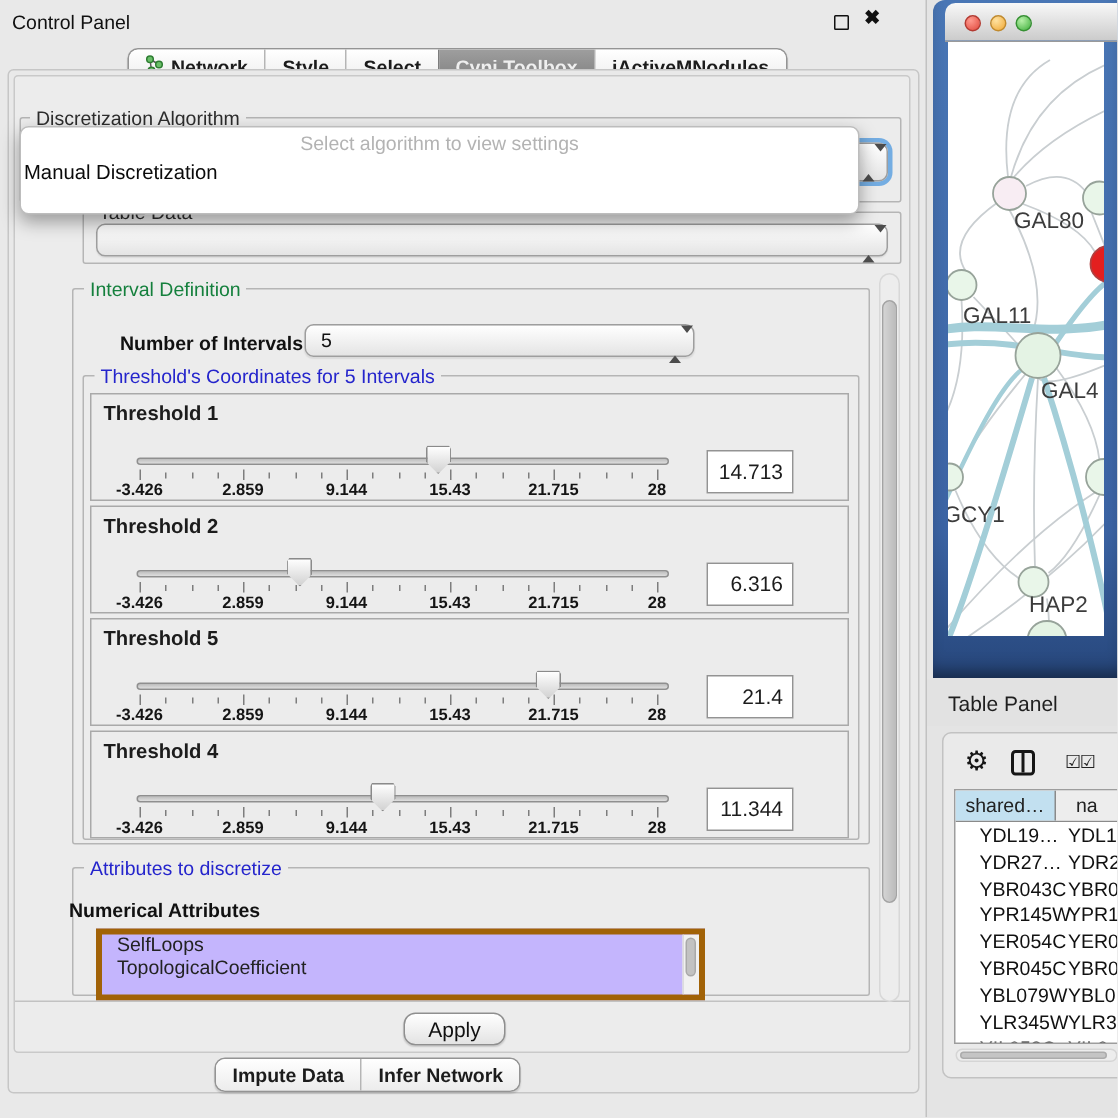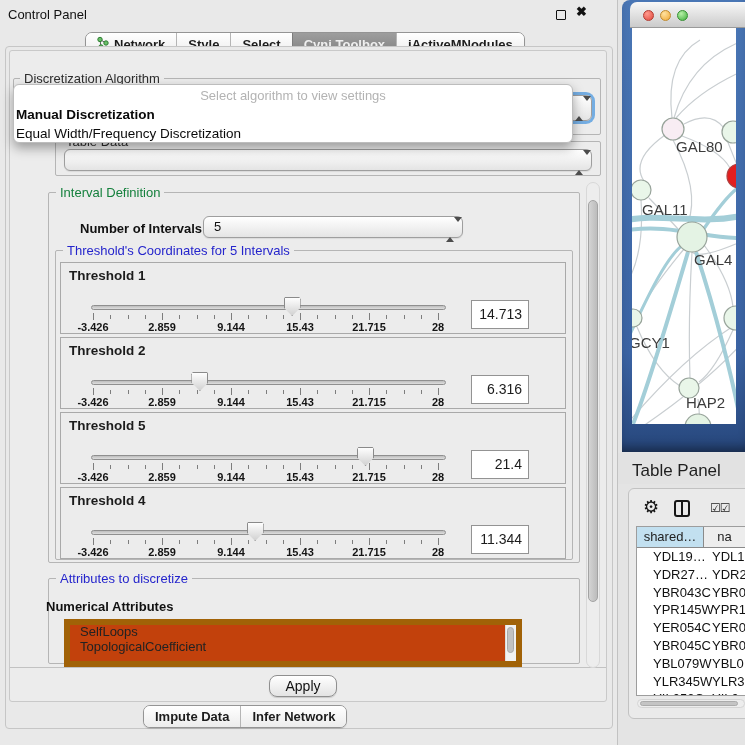--- a/index.html
+++ b/index.html
@@ -30,35 +30,35 @@
 
   .combo { position:absolute; height:22px; border:1px solid #9e9e9e; border-radius:6px; background:linear-gradient(#ffffff,#e4e4e4); line-height:20px; padding-left:10px; font-size:13px; color:#111; box-shadow:0 1px 1px rgba(0,0,0,.08); }
   .combo .arrows { position:absolute; right:7px; top:3px; width:9px; }
   .combo .arr-up { width:0;height:0;border-left:4px solid transparent;border-right:4px solid transparent;border-bottom:5px solid #4c4c4c; margin-bottom:2px;}
   .combo .arr-dn { width:0;height:0;border-left:4px solid transparent;border-right:4px solid transparent;border-top:5px solid #4c4c4c; }
   .combo.focusring { height:26px; box-shadow:0 0 0 3px rgba(110,170,225,.95); }
 
   .popup { position:absolute; left:13px; top:84px; width:560px; height:59px; background:#fff; border:1px solid #bdbdbd; border-radius:6px; box-shadow:0 5px 12px rgba(0,0,0,.35); z-index:60; padding-top:1px; }
   .pop-placeholder { height:19px; line-height:19px; text-align:center; color:#b3b3b3; font-size:13px; }
   .pop-item { height:19px; line-height:19px; padding-left:2px; font-size:13.5px; color:#0a0a0a; }
-  .pop-item.bold { font-weight:bold; }
+  .pop-item.bold { font-weight:normal; }
 
   .boldlab { position:absolute; font-weight:bold; font-size:13px; color:#111; }
 
   .th-panel { position:relative; width:506px; height:72px; border:1px solid #a9a9a9; background:#ececec; margin-bottom:3px; }
   .th-label { position:absolute; left:8px; top:5px; font-weight:bold; font-size:13.5px; }
   .th-track { position:absolute; left:30px; top:42px; width:355px; height:5px; border:1px solid #8f8f8f; border-radius:3px; background:linear-gradient(#bdbdbd,#dedede); }
   .th-thumb { position:absolute; top:34px; width:17px; height:19px; background:linear-gradient(#fefefe,#d2d2d2); border:1px solid #8a8a8a; clip-path:polygon(8% 0%,92% 0%,100% 12%,100% 55%,50% 100%,0% 55%,0% 12%); }
   .th-ticks { position:absolute; left:0; top:0; width:100%; height:100%; }
   .tick { position:absolute; top:52px; width:1px; height:4px; background:#7d7d7d; }
   .tick.major { top:50px; height:7px; }
   .ticklab { position:absolute; top:58px; transform:translateX(-50%); font-size:11px; font-weight:600; color:#141414; }
   .th-value { position:absolute; left:410px; top:37px; width:58px; height:29px; background:#fff; border:1px solid #939393; font-size:14px; text-align:right; line-height:27px; padding-right:6px; }
 
-  .listbox { position:absolute; left:64px; top:619px; width:458px; height:48px; background:#c2410c; border:6px solid #a16207; overflow:hidden; }
+  .listbox { position:absolute; left:64px; top:619px; width:406px; height:48px; background:#c4b5fd; border:4px solid #a16207; overflow:hidden; }
   .attr-item { height:14.5px; line-height:14.5px; padding-left:10px; font-size:13px; color:#222; }
   .list-scroll { position:absolute; right:0; top:0; width:11px; height:100%; background:#f1f1f1; border-left:1px solid #dcdcdc; }
   .list-thumb { position:absolute; right:2px; top:2px; width:7px; height:26px; background:#c2c2c2; border:1px solid #a9a9a9; border-radius:4px; }
 
   .content-divider { position:absolute; left:10px; top:667px; width:596px; border-top:1px solid #c2c2c2; }
   .apply-btn { position:absolute; left:269px; top:675px; width:68px; height:22px; background:linear-gradient(#ffffff,#e3e3e3); border:1px solid #8f8f8f; border-radius:8px; font-size:14px; text-align:center; line-height:20px; color:#111; box-shadow:0 1px 1px rgba(0,0,0,.15); }
 
   .vscroll-track { position:absolute; left:586px; top:182px; width:14px; height:486px; background:#ededed; border:1px solid #d8d8d8; border-radius:7px; }
   .vscroll-thumb { position:absolute; left:588px; top:200px; width:10px; height:402px; background:linear-gradient(90deg,#d4d4d4,#bcbcbc); border:1px solid #a3a3a3; border-radius:5px; }
 
@@ -67,21 +67,21 @@
   .net-titlebar { position:absolute; left:8px; top:2px; width:115px; height:26px; background:linear-gradient(#f8f8f8,#cbcbcb); border-top-left-radius:7px; border-bottom:1px solid #9a9a9a; }
   .light { position:absolute; top:8px; width:11px; height:11px; border-radius:50%; }
   .light.red { left:13px; background:radial-gradient(circle at 35% 30%,#ff9a8e,#e0483d); border:1px solid #b33a31; }
   .light.yellow { left:30px; background:radial-gradient(circle at 35% 30%,#ffe2a0,#f0a835); border:1px solid #c08a2e; }
   .light.green { left:47px; background:radial-gradient(circle at 35% 30%,#b7f0a8,#3faf3c); border:1px solid #359032; }
   .net-canvas { position:absolute; left:10px; top:28px; width:104px; height:396px; background:#fff; overflow:hidden; }
   .nodelab { font-family:"Liberation Sans",sans-serif; font-size:15px; fill:#3c3c3c; }
 
   
   .tp-strip { position:absolute; left:618px; top:453px; width:127px; height:31px; background:#e2e2e2; }
-  .tp-title { position:absolute; left:14px; top:8px; font-size:17px; color:#1f1f1f; }
+  .tp-title { position:absolute; left:14px; top:8px; font-size:14px; color:#1f1f1f; }
   .tp-box { position:absolute; left:628px; top:488px; width:120px; height:231px; background:#eaeaea; border:1px solid #c2c2c2; border-radius:6px 0 0 6px; }
   .gear-ic { position:absolute; left:14px; top:7px; font-size:18px; color:#161616; }
   .colbrowse-ic { position:absolute; left:45px; top:11px; width:16px; height:17px; border:2px solid #161616; border-radius:3px; }
   .colbrowse-ic::after { content:""; position:absolute; left:5px; top:0; width:2px; height:13px; background:#161616; }
   .checks-ic { position:absolute; left:81px; top:12px; font-size:12px; letter-spacing:-1px; color:#222; }
   .tp-table { position:absolute; left:636px; top:526px; width:109px; height:170px; background:#fff; border:1px solid #9d9d9d; border-right:none; overflow:hidden; }
   .tp-head { display:flex; height:21px; border-bottom:1px solid #8a8a8a; }
   .tp-hcell { font-size:13px; line-height:20px; text-align:center; background:#ededed; color:#222; flex:1 0 auto; }
   .tp-hcell.selcol { width:67px; flex:0 0 67px; background:#c2e0f0; border-right:1px solid #8a8a8a; }
   .tp-row { display:flex; height:17.8px; }
@@ -131,21 +131,20 @@
     <div class="groupbox" style="left:13px;top:78px;width:588px;height:57px;"></div>
     <div class="grouptitle" style="left:20px;top:71px;">Discretization Algorithm</div>
     <div class="combo focusring" style="left:66px;top:95px;width:526px;">
       <span class="arrows"><span class="arr-up"></span><span class="arr-dn"></span></span>
     </div>
 
     <div class="popup">
       <div class="pop-placeholder">Select algorithm to view settings</div>
       <div id="popList">
           <div class="pop-item bold">Manual Discretization</div>
-          <div class="pop-item">Equal Width/Frequency Discretization</div>
         </div>
     </div>
 
     <div class="groupbox" style="left:55px;top:141px;width:546px;height:35px;"></div>
     <div class="grouptitle" style="left:62px;top:134px;">Table Data</div>
     <div class="combo" style="left:64px;top:149px;width:528px;">
       <span class="arrows"><span class="arr-up"></span><span class="arr-dn"></span></span>
     </div>
 
     <div class="groupbox" style="left:48px;top:192px;width:532px;height:371px;"></div>

